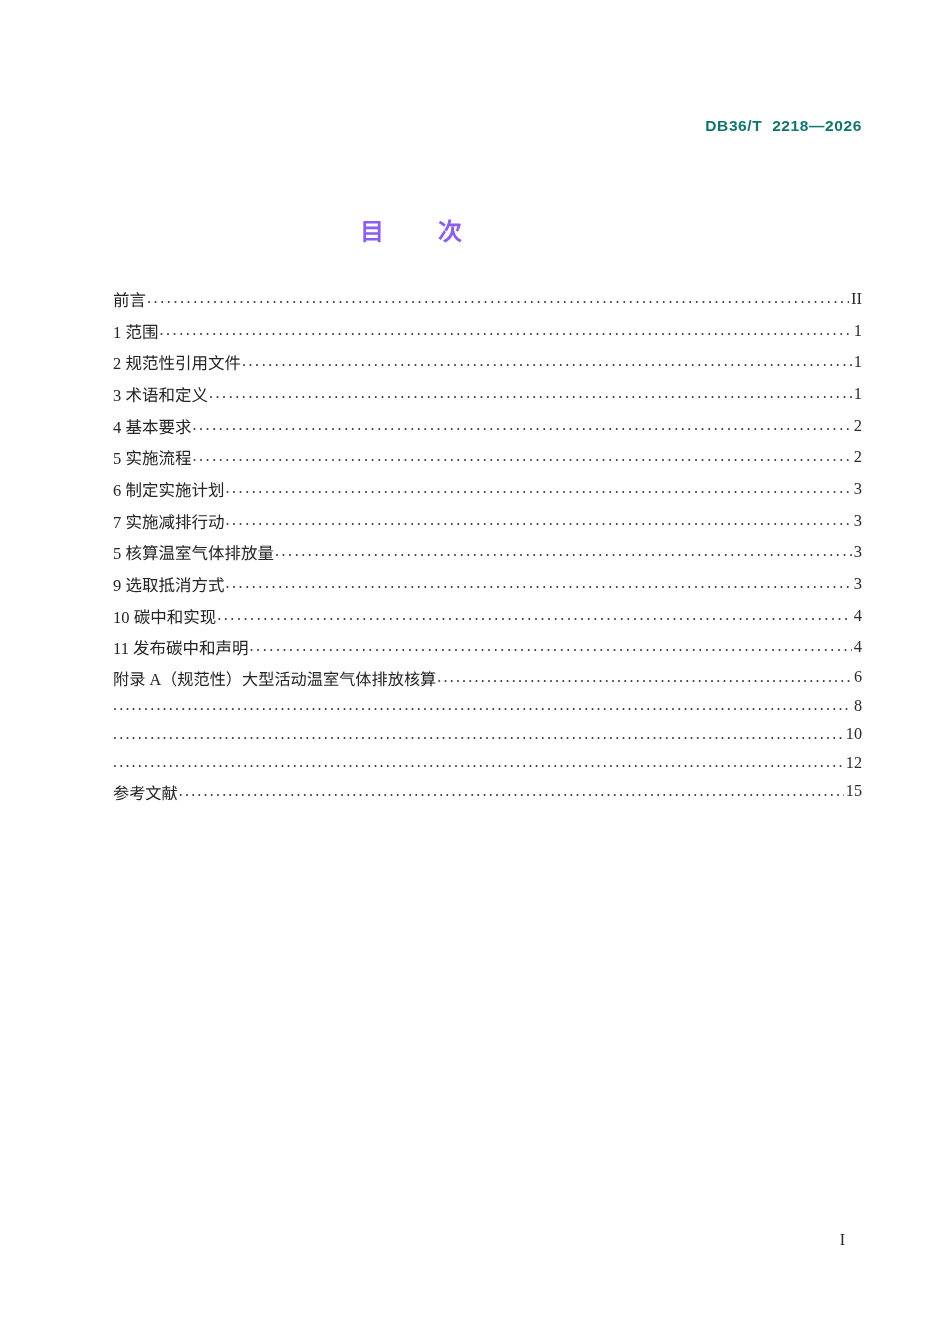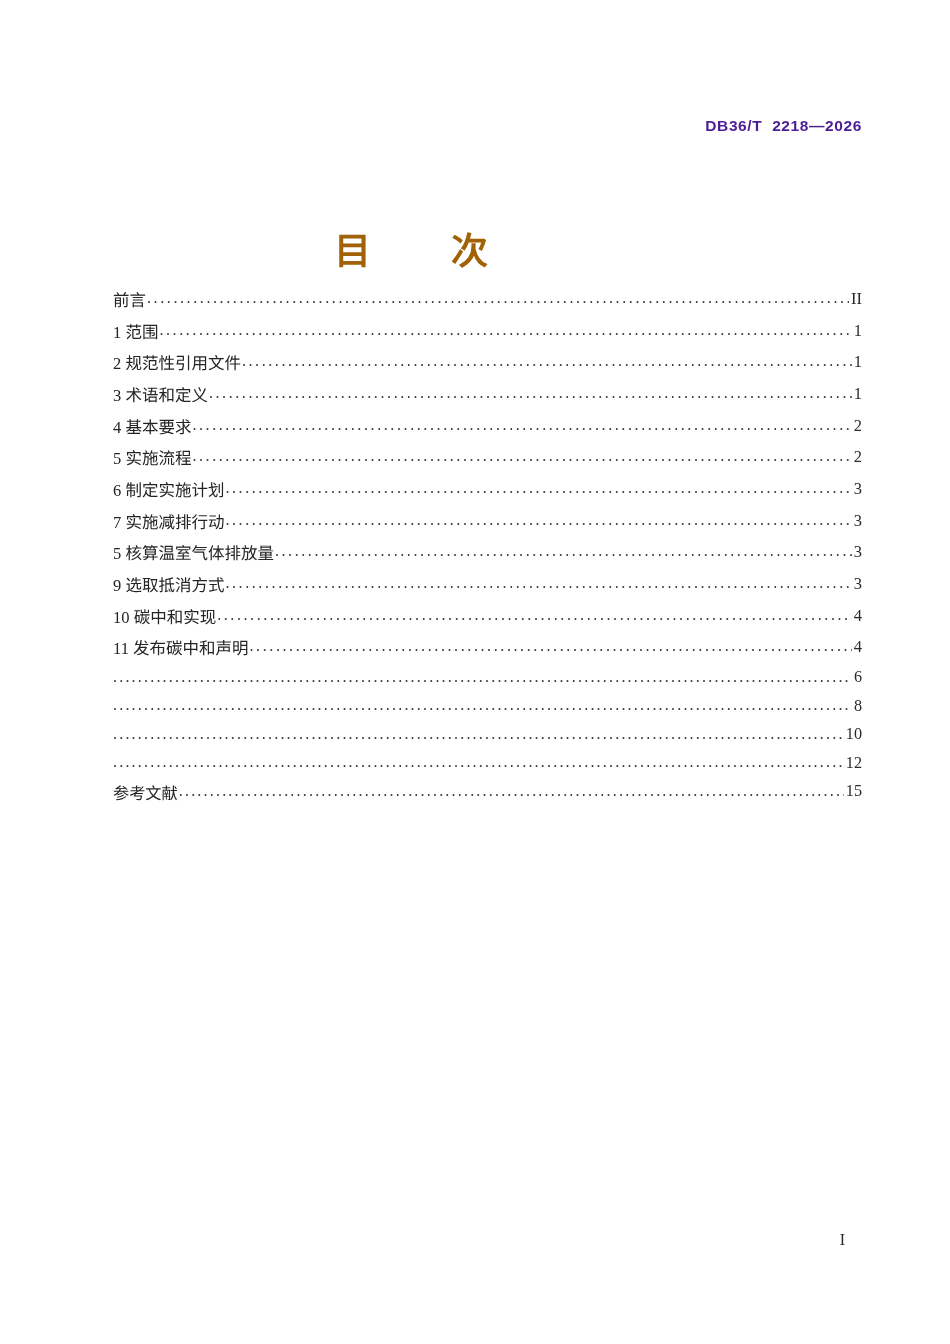--- a/index.html
+++ b/index.html
@@ -28,35 +28,35 @@
   .doc-header {
     position: absolute;
     top: 117px;
     left: 0;
     width: 862px;
     text-align: right;
     font-family: "Liberation Sans", "DejaVu Sans", sans-serif;
     font-size: 15.5px;
     font-weight: bold;
     letter-spacing: 0.6px;
-    color: #4c1d95;
+    color: #0f766e;
     white-space: pre;
   }
 
   
   .page-title {
     position: absolute;
     top: 196px;
     left: 0;
     width: 824px;
     text-align: center;
-    font-size: 37px;
+    font-size: 24px;
     font-weight: bold;
     letter-spacing: 2px;
-    color: #a16207;
+    color: #8b5cf6;
     white-space: pre;
   }
 
   
   .toc {
     position: absolute;
     top: 283px;
     left: 113px;
     width: 749px;
   }
@@ -177,20 +177,21 @@
         <span class="toc-label">10 碳中和实现</span>
         <span class="toc-dots">...........................................................................................................................................................................................................................</span>
         <span class="toc-page">4</span>
       </div>
       <div class="toc-entry">
         <span class="toc-label">11 发布碳中和声明</span>
         <span class="toc-dots">...........................................................................................................................................................................................................................</span>
         <span class="toc-page">4</span>
       </div>
       <div class="toc-entry appendix">
+        <span class="toc-label">附录 A（规范性）大型活动温室气体排放核算</span>
         <span class="toc-dots">...........................................................................................................................................................................................................................</span>
         <span class="toc-page">6</span>
       </div>
       <div class="toc-entry appendix">
         <span class="toc-dots">...........................................................................................................................................................................................................................</span>
         <span class="toc-page">8</span>
       </div>
       <div class="toc-entry appendix">
         <span class="toc-dots">...........................................................................................................................................................................................................................</span>
         <span class="toc-page">10</span>

